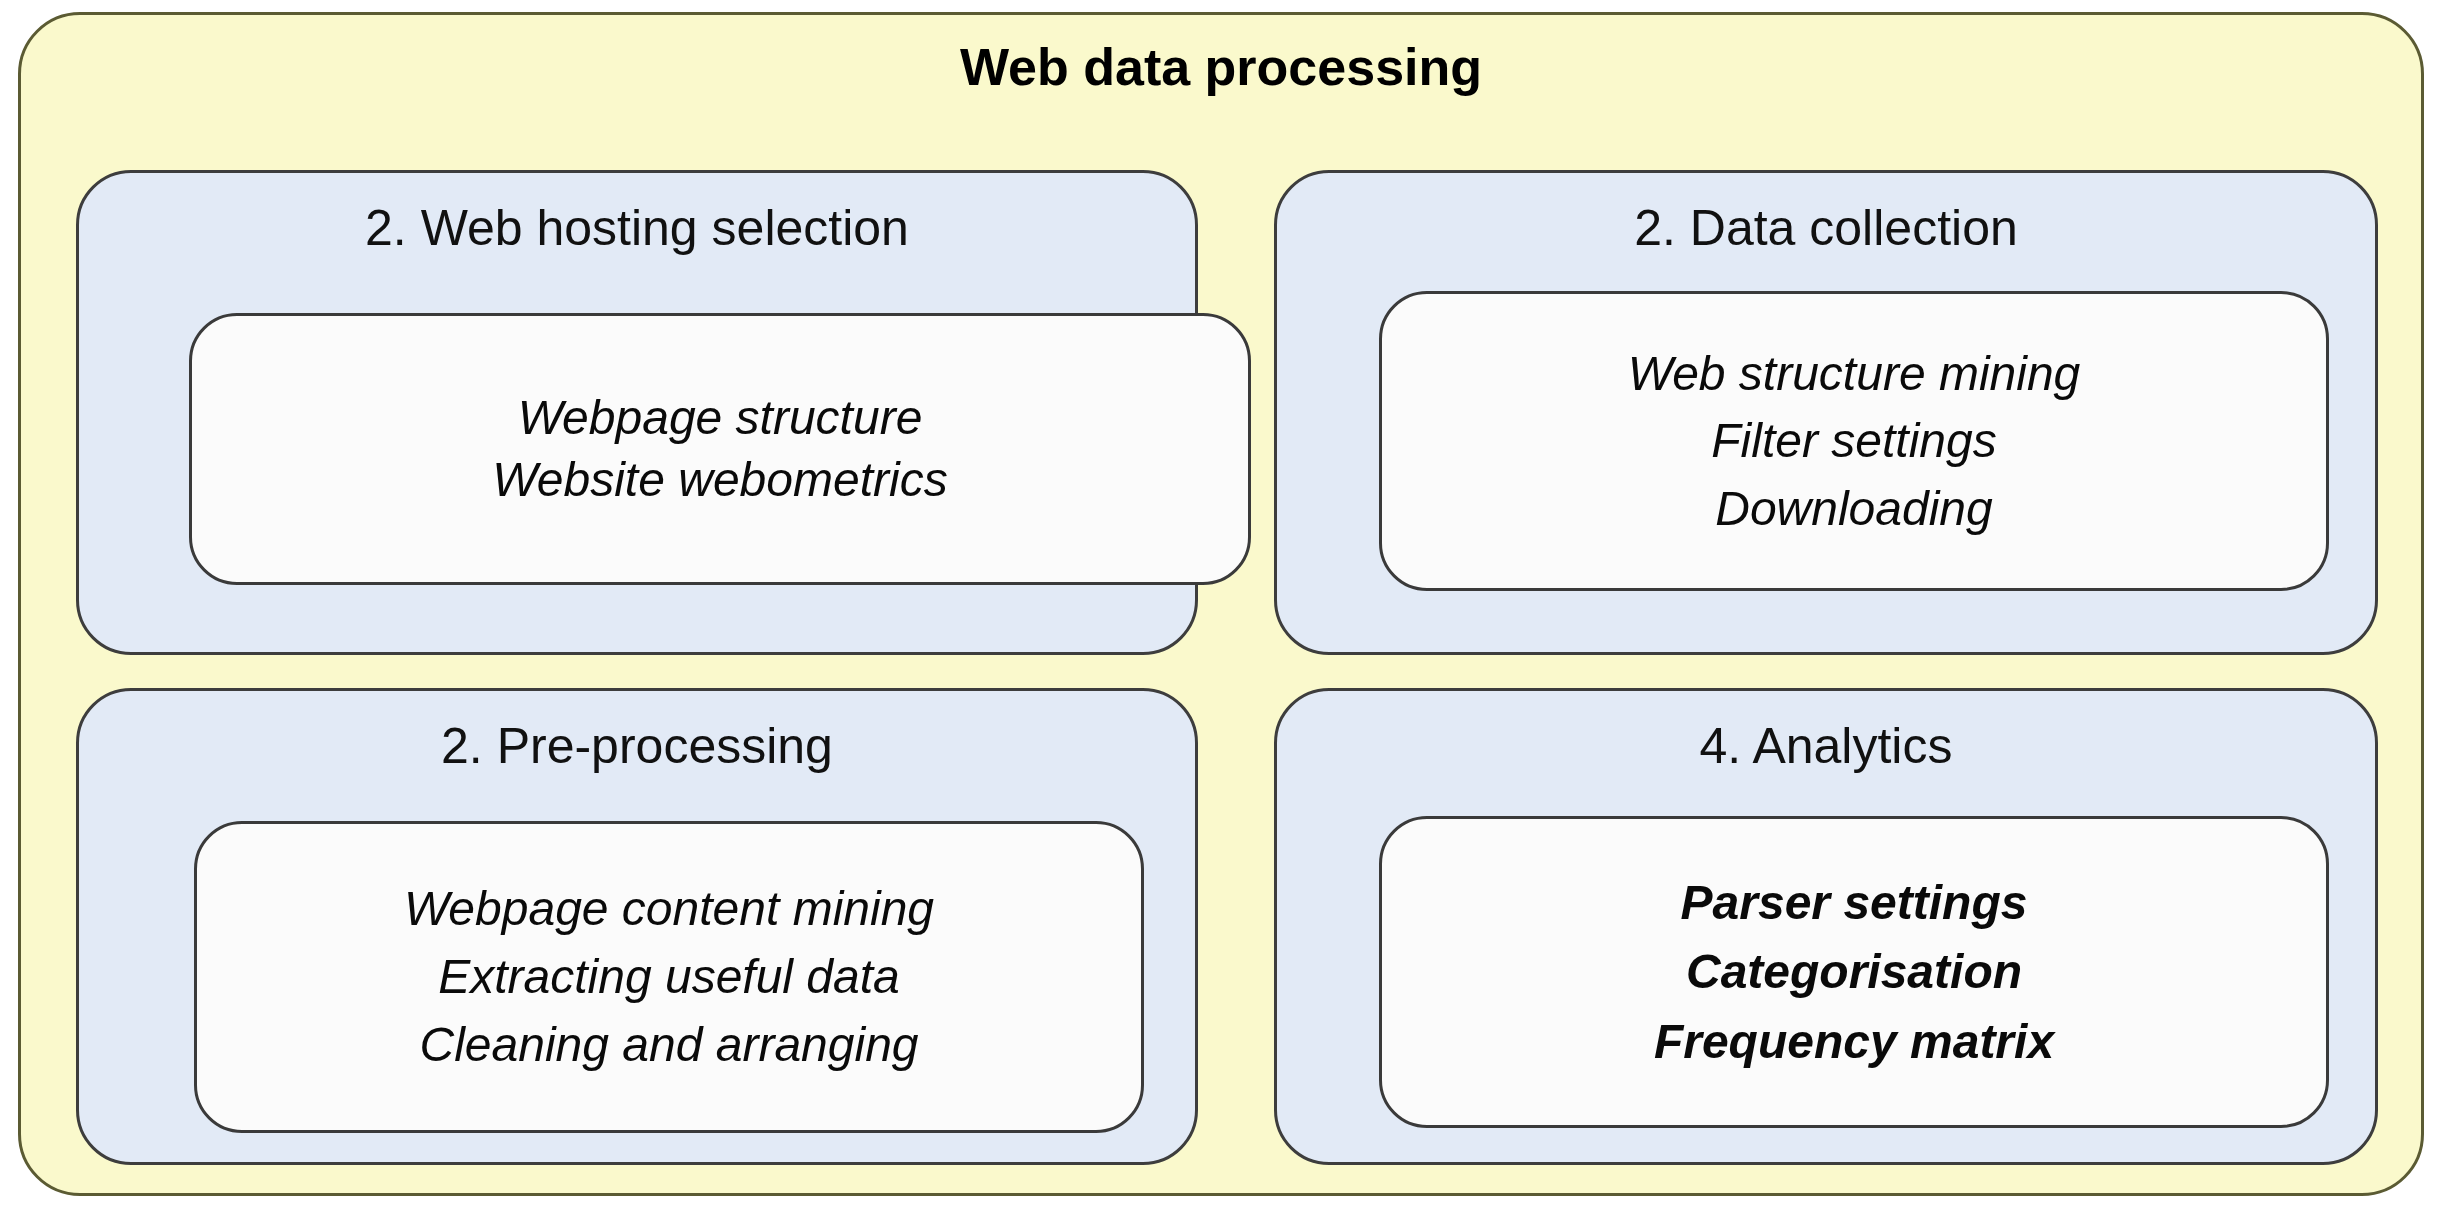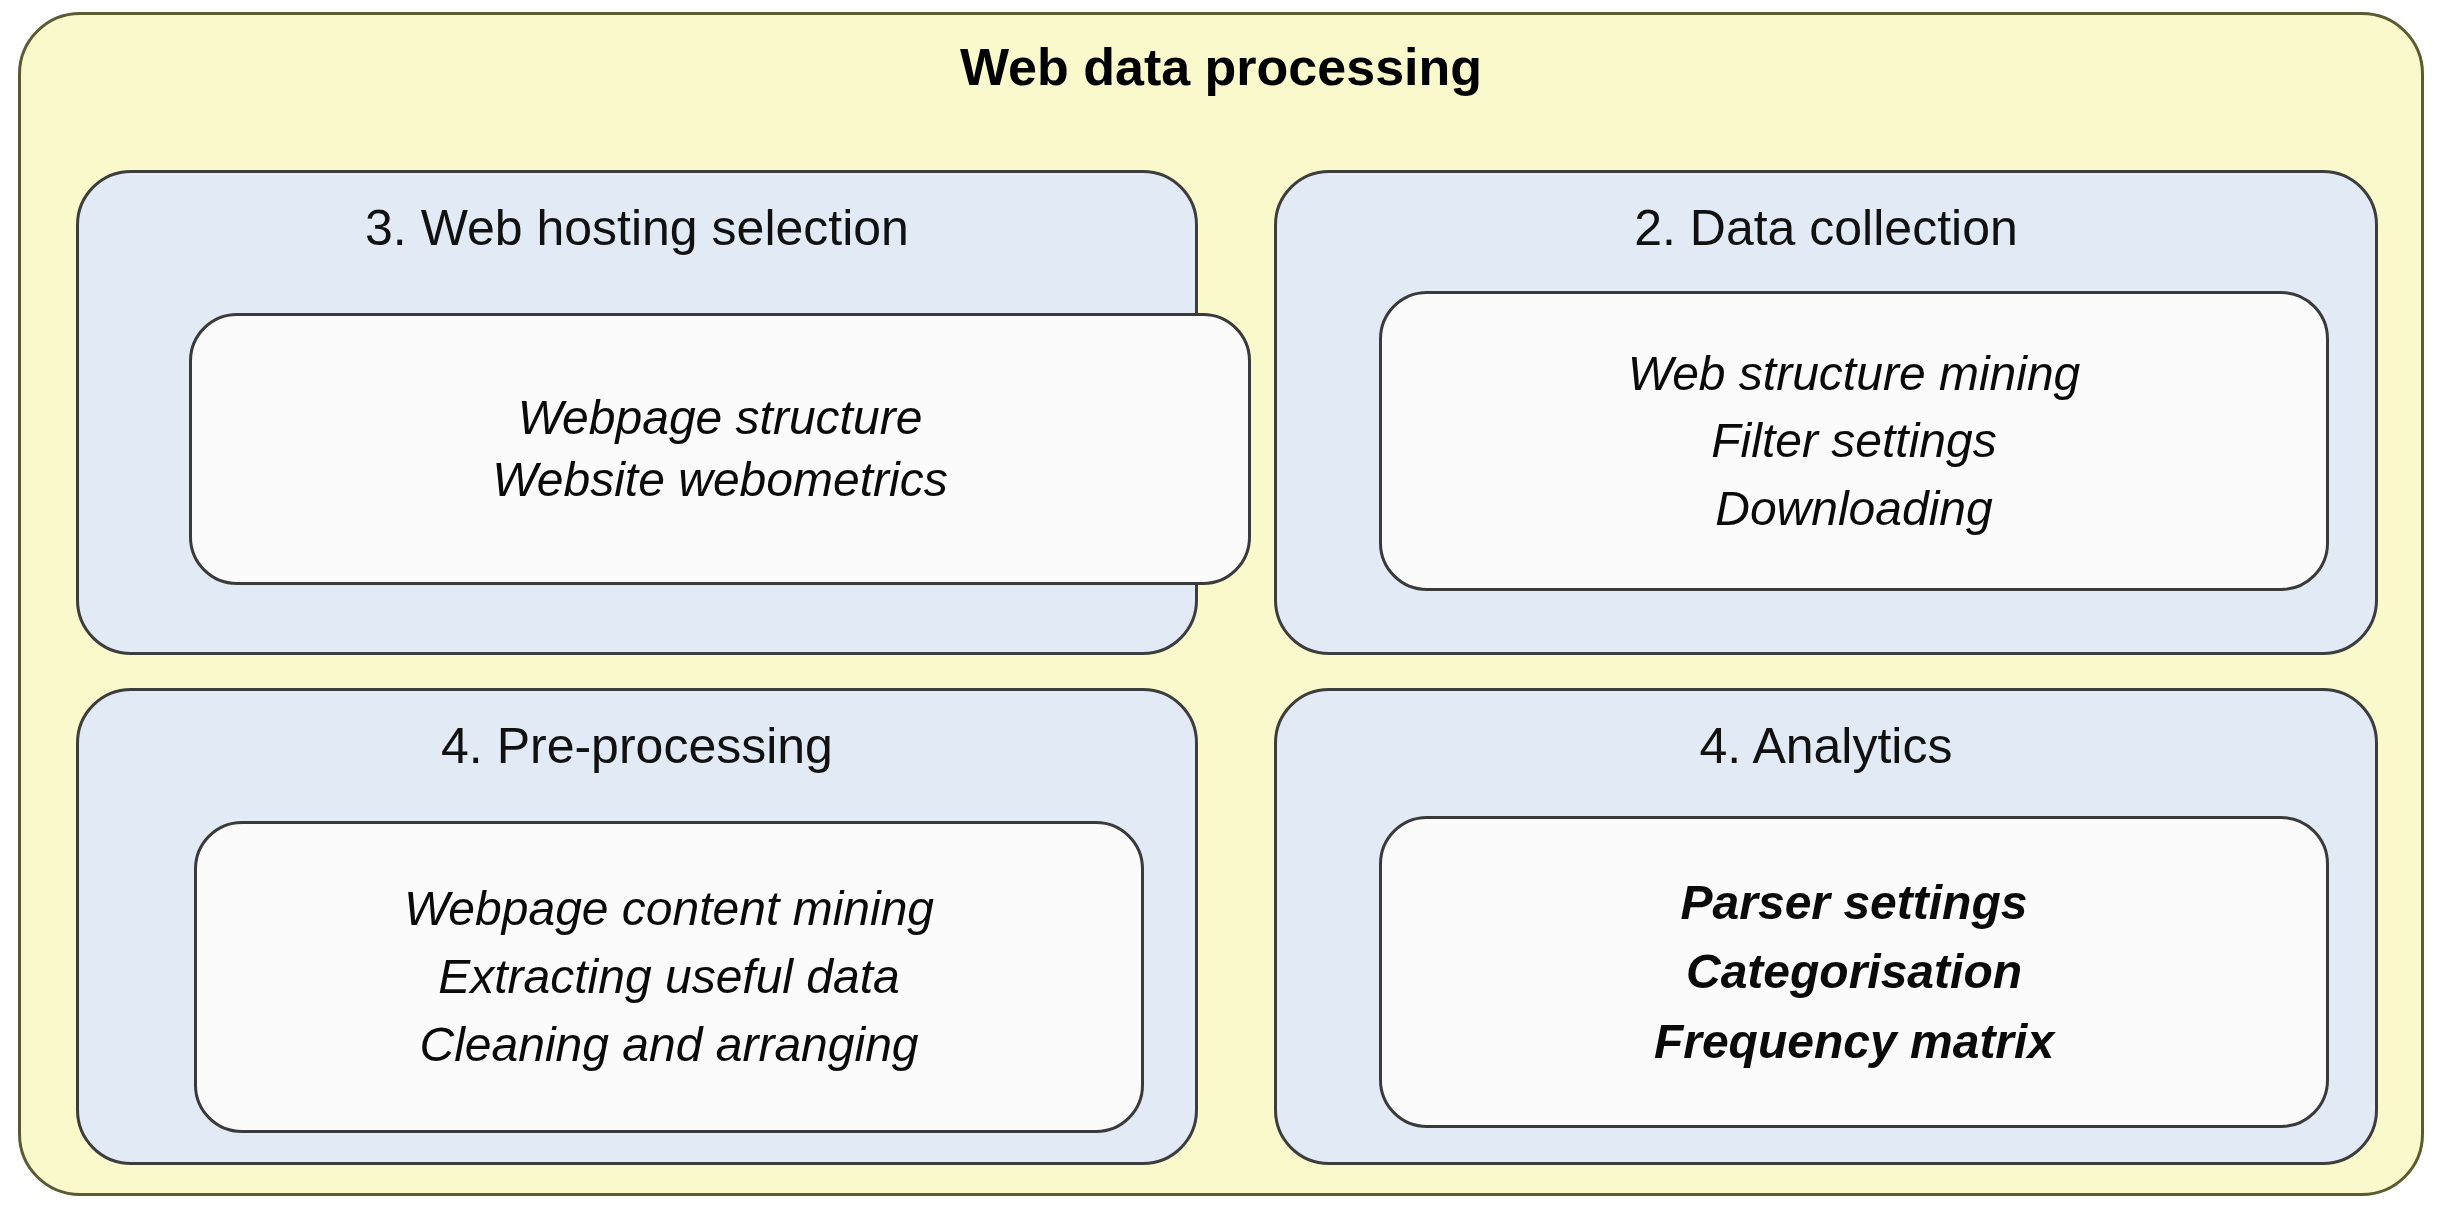--- a/index.html
+++ b/index.html
@@ -120,38 +120,38 @@
 
 <div id="diagram-root">
 
   <div class="outer-container">
 
     <div class="outer-title">Web data processing</div>
 
     <div class="panel-grid">
 
       <div class="panel pos-1">
-        <div class="panel-title">3. Web hosting selection</div>
+        <div class="panel-title">2. Web hosting selection</div>
         <div class="inner-box">
           <div class="inner-line">Webpage structure</div>
           <div class="inner-line">Website webometrics</div>
         </div>
       </div>
 
       <div class="panel pos-2">
         <div class="panel-title">2. Data collection</div>
         <div class="inner-box">
           <div class="inner-line">Web structure mining</div>
           <div class="inner-line">Filter settings</div>
           <div class="inner-line">Downloading</div>
         </div>
       </div>
 
       <div class="panel pos-3">
-        <div class="panel-title">4. Pre-processing</div>
+        <div class="panel-title">2. Pre-processing</div>
         <div class="inner-box">
           <div class="inner-line">Webpage content mining</div>
           <div class="inner-line">Extracting useful data</div>
           <div class="inner-line">Cleaning and arranging</div>
         </div>
       </div>
 
       <div class="panel pos-4">
         <div class="panel-title">4. Analytics</div>
         <div class="inner-box">

